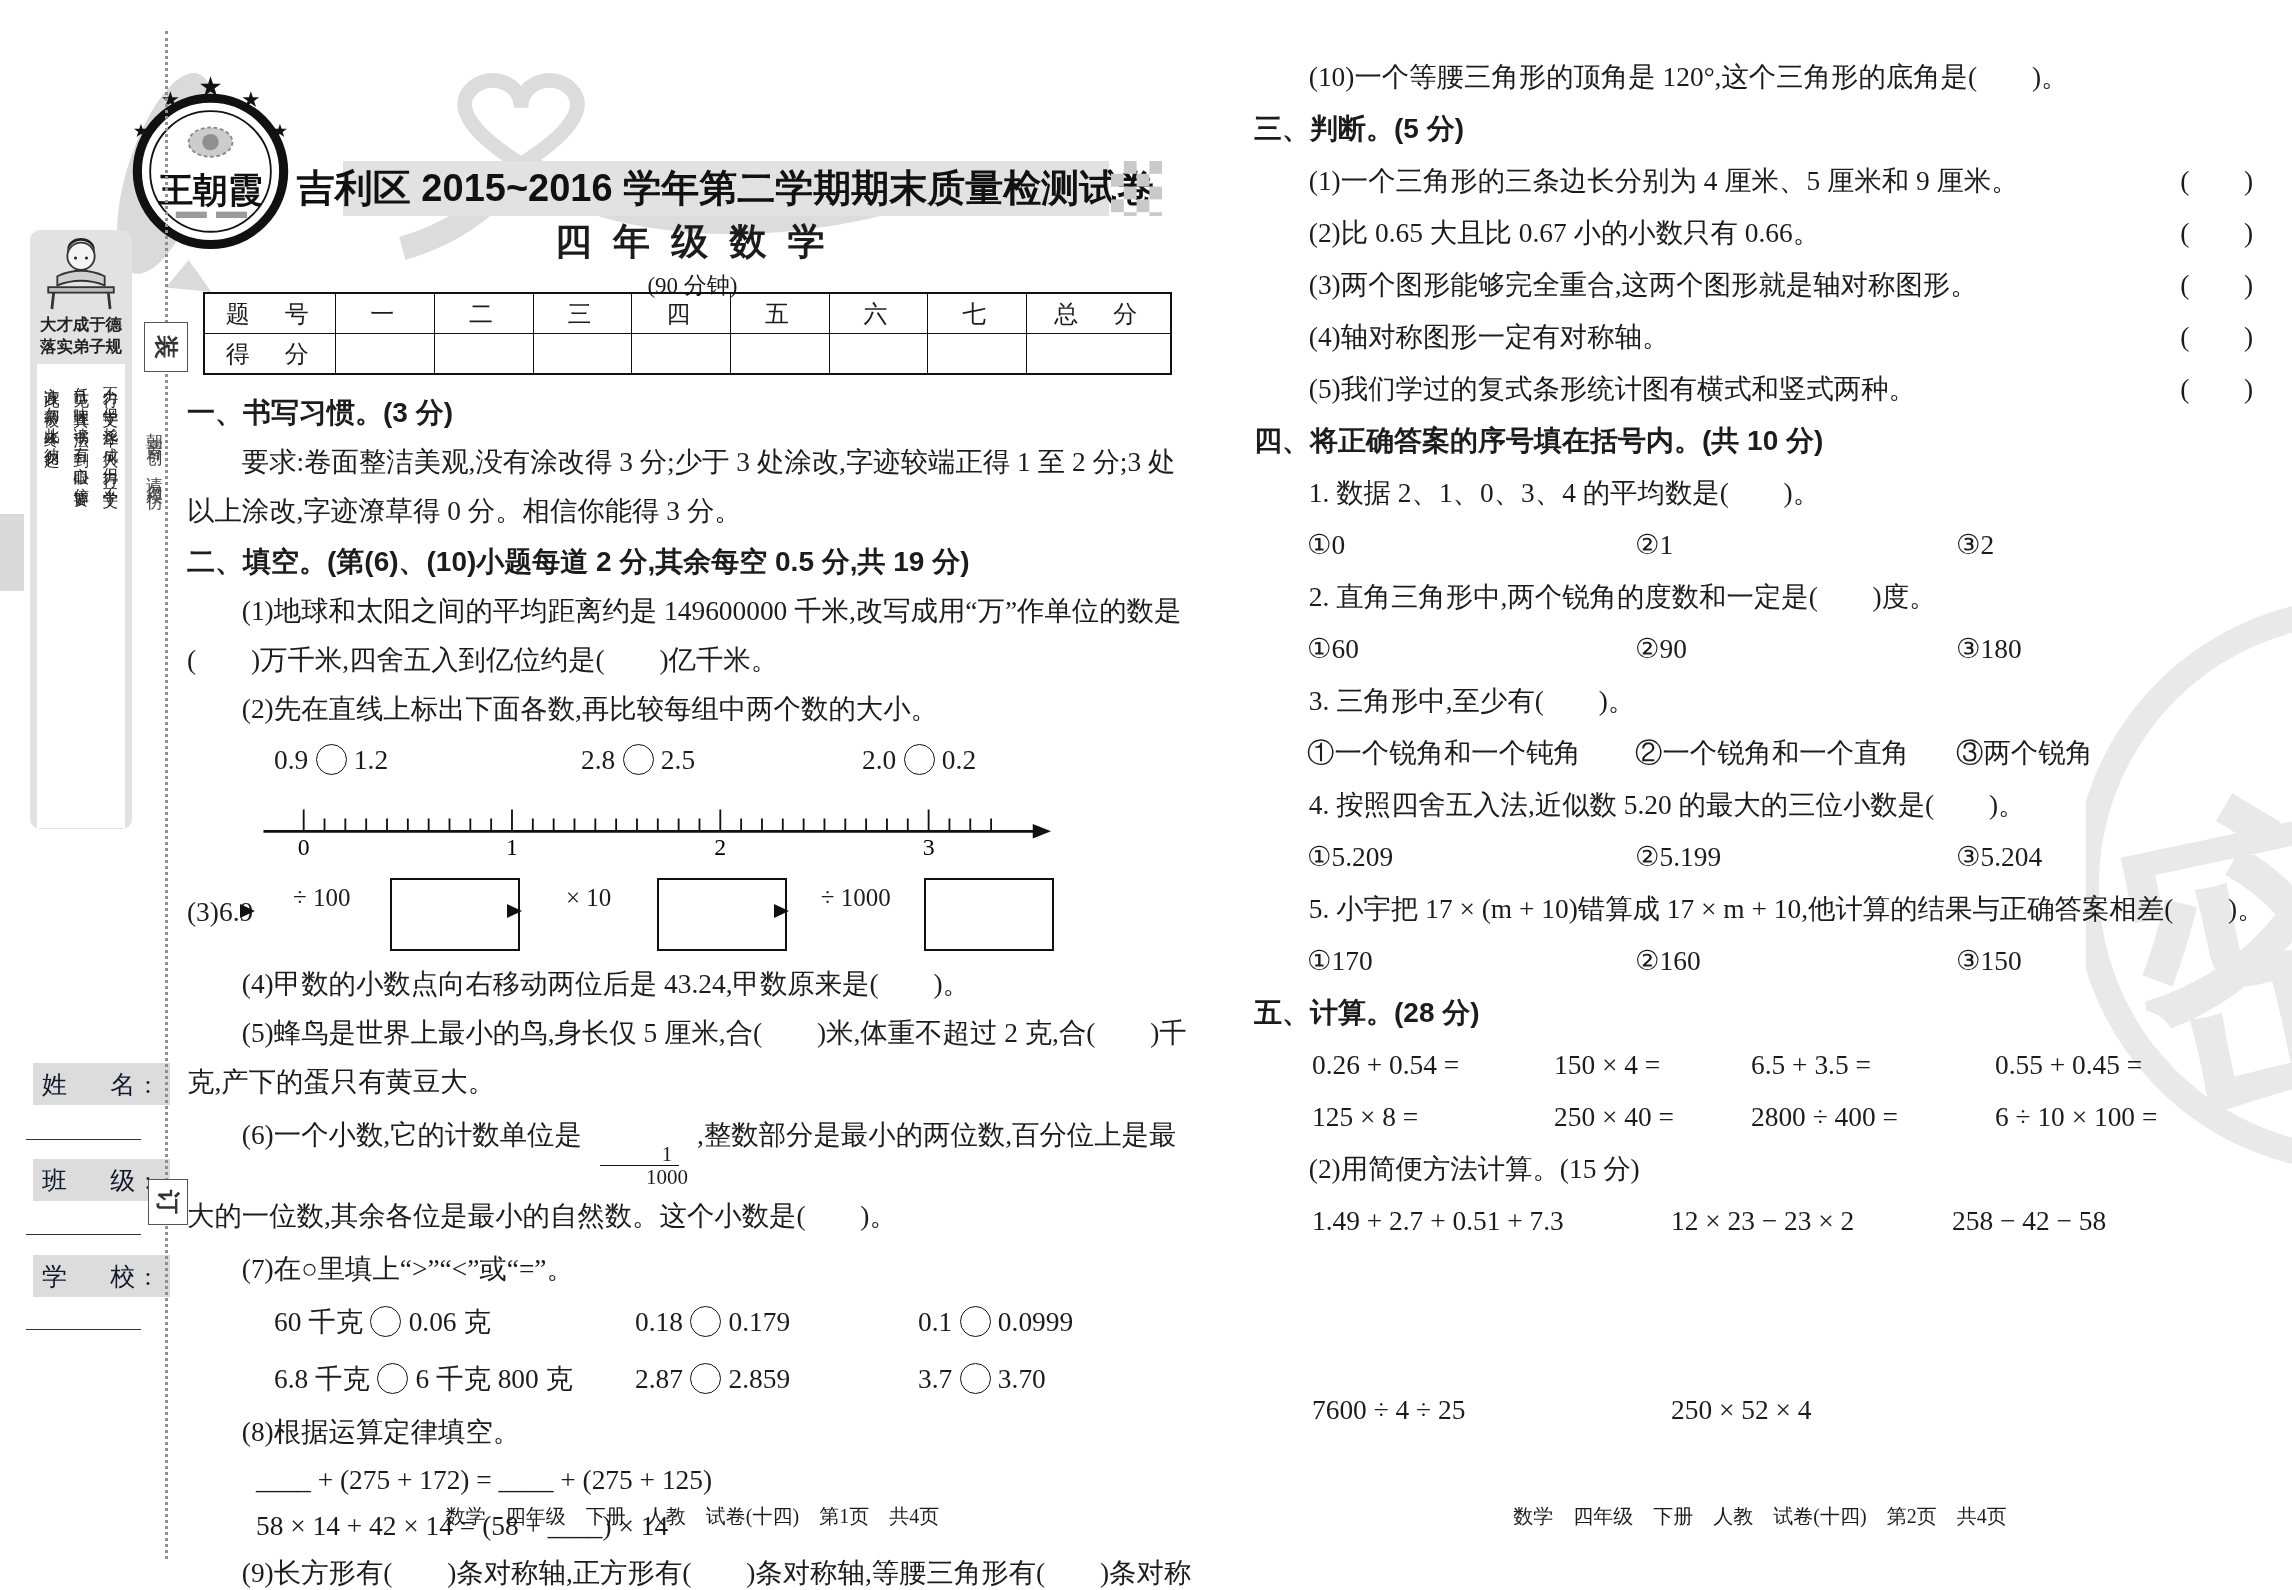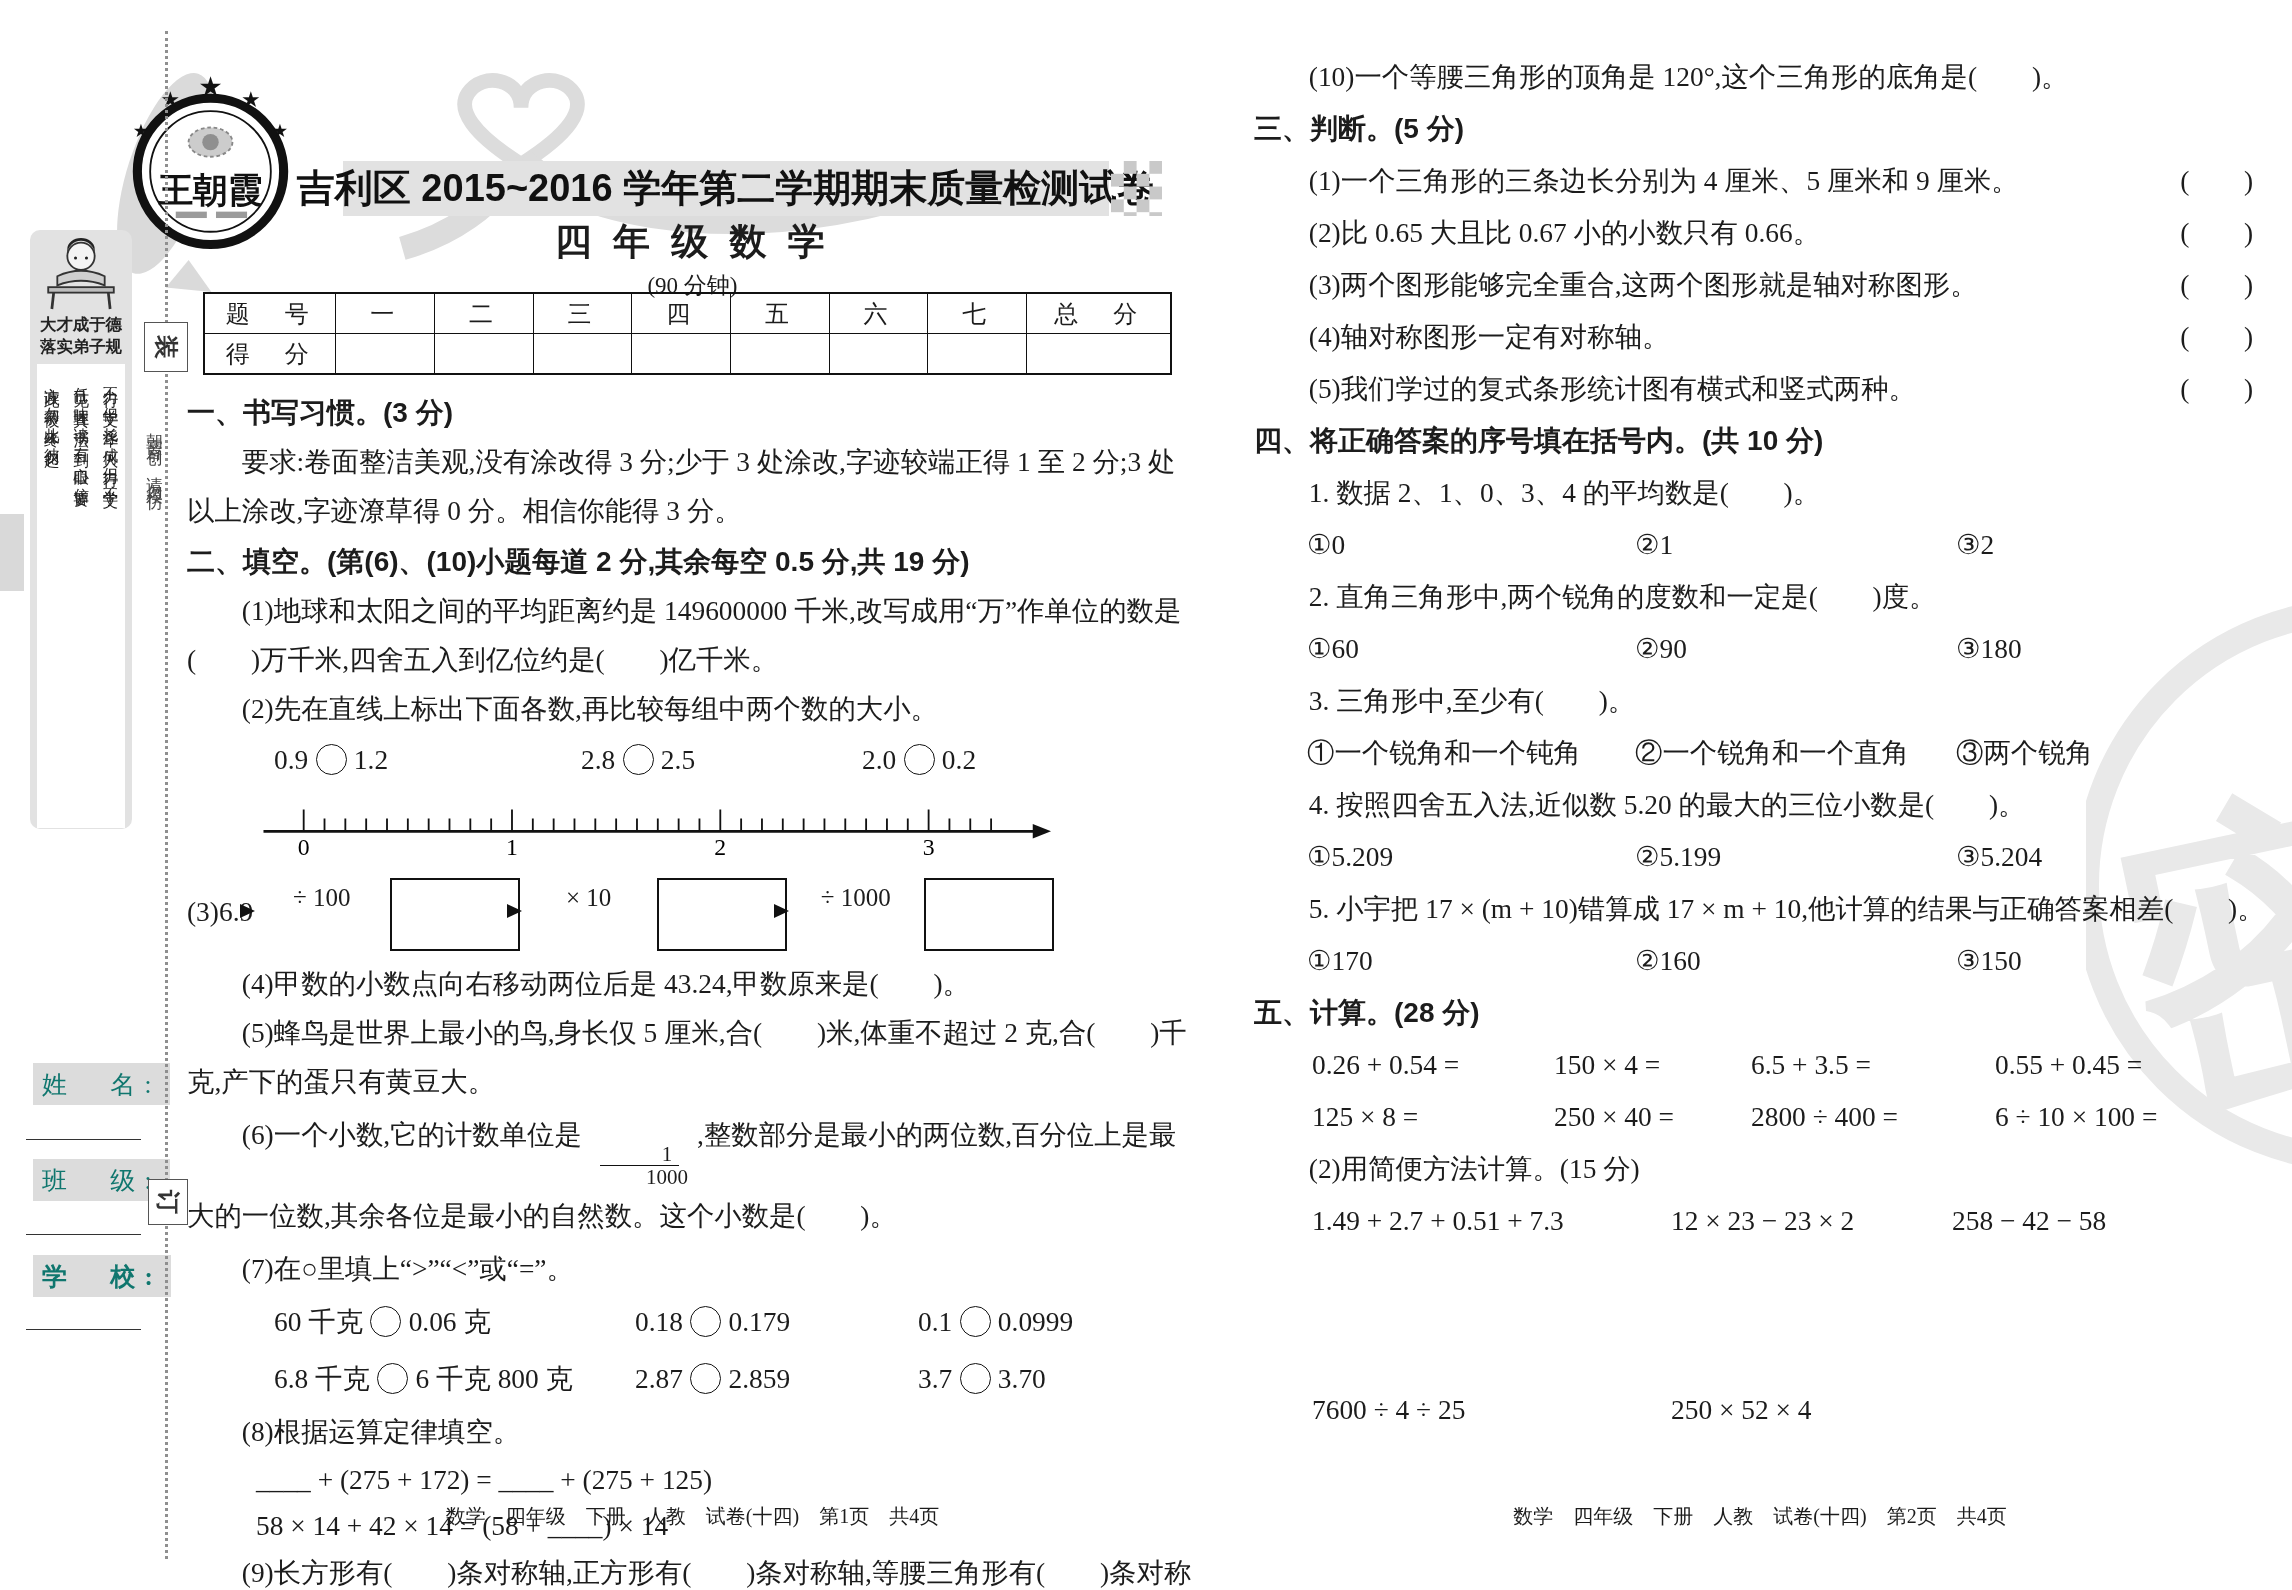--- a/index.html
+++ b/index.html
@@ -12,21 +12,21 @@
   .mark span{display:block;transform:rotate(90deg);font-size:24px;color:#333;font-weight:bold;}
   .creed{position:absolute;left:143px;top:420px;writing-mode:vertical-rl;text-orientation:upright;font-size:16.4px;color:#444;letter-spacing:5.5px;z-index:3;}
 
   
   .side-panel{position:absolute;left:30px;top:230px;width:102px;height:599px;background:#e2e2e2;border-radius:10px;z-index:2;}
   .side-panel .motto{ text-align:center;font-weight:bold;font-size:16.4px;line-height:22px;color:#222;font-family:"Liberation Sans","DejaVu Sans",sans-serif;}
   .verse-box{margin:7.3px auto 0;width:88px;height:464px;background:#fff;display:flex;flex-direction:row-reverse;justify-content:space-around;padding-top:11px;box-sizing:border-box;}
   .v-col{display:flex;flex-direction:column;gap:12px;align-items:center;}
   .v-col .ph{writing-mode:vertical-rl;text-orientation:upright;font-size:15.5px;letter-spacing:2.7px;color:#222;line-height:18.3px;}
   .edge-block{position:absolute;left:0;top:514px;width:24px;height:77px;background:#d9d9d9;}
-  .id-label{position:absolute;left:33px;background:#dcdcdc;padding:4.6px 9.1px;font-size:25px;letter-spacing:9.1px;color:#0f766e;z-index:2;}
+  .id-label{position:absolute;left:33px;background:#dcdcdc;padding:4.6px 9.1px;font-size:25px;letter-spacing:9.1px;color:#0f172a;z-index:2;}
   .id-line{position:absolute;left:25.6px;width:115px;border-bottom:1.8px solid #333;z-index:2;}
 
   
   .deco-feather{position:absolute;left:102px;top:64px;z-index:0;}
   .deco-ribbon{position:absolute;left:384px;top:53px;z-index:0;}
   .title-band{position:absolute;left:343px;top:161px;width:766px;height:55px;background:#e2e2e2;z-index:1;display:flex;align-items:center;justify-content:center;}
   .title-band .t{font-family:"Liberation Sans","DejaVu Sans",sans-serif;font-weight:bold;font-size:38px;color:#111;white-space:nowrap;}
   .checker{position:absolute;left:1111px;top:161px;width:51px;height:55px;z-index:1;
     background-image:conic-gradient(#c9c9c9 25%, transparent 0 50%, #c9c9c9 0 75%, transparent 0);background-size:25.6px 25.6px;}
   .badge{position:absolute;left:119px;top:69px;z-index:2;}
@@ -149,21 +149,21 @@
         <div class="ph">此未终</div>
         <div class="ph">彼勿起</div>
       </div>
     </div>
   </div>
 
   <div class="id-label" style="top:1063px;">姓　名:</div>
   <div class="id-line" style="top:1139px;"></div>
   <div class="id-label" style="top:1159px;">班　级:</div>
   <div class="id-line" style="top:1234px;"></div>
-  <div class="id-label" style="top:1255px;font-weight:bold;">学　校:</div>
+  <div class="id-label" style="top:1255px;">学　校:</div>
   <div class="id-line" style="top:1329px;"></div>
 
   <div class="title-band">
     <span class="t">吉利区 2015~2016 学年第二学期期末质量检测试卷</span>
   </div>
   <div class="checker"></div>
   <svg class="badge" width="183" height="192" viewBox="0 0 200 210">
     <circle cx="100" cy="112" r="80" fill="#fff" stroke="#111" stroke-width="10"></circle>
     <circle cx="100" cy="112" r="66" fill="#fff" stroke="#111" stroke-width="2"></circle>
     <text x="100" y="30" text-anchor="middle" font-size="30" fill="#111">★</text>

